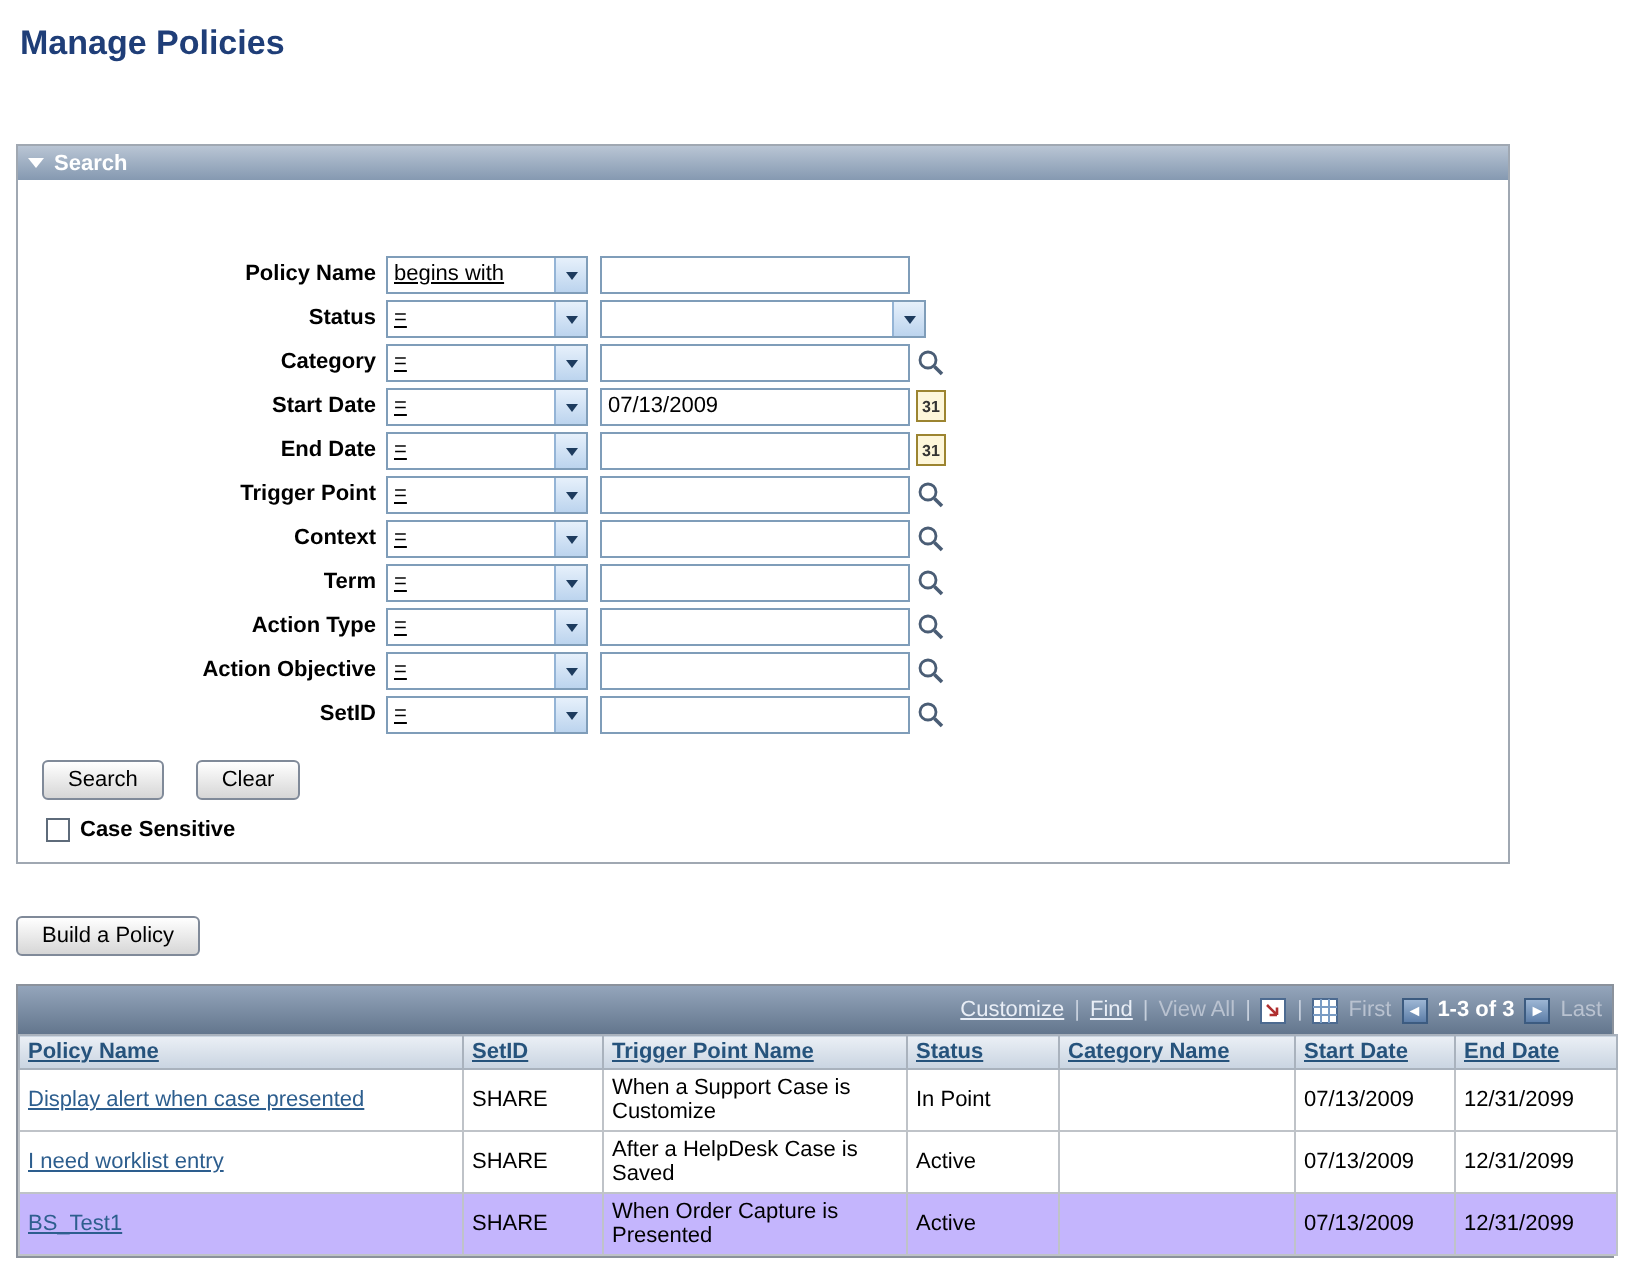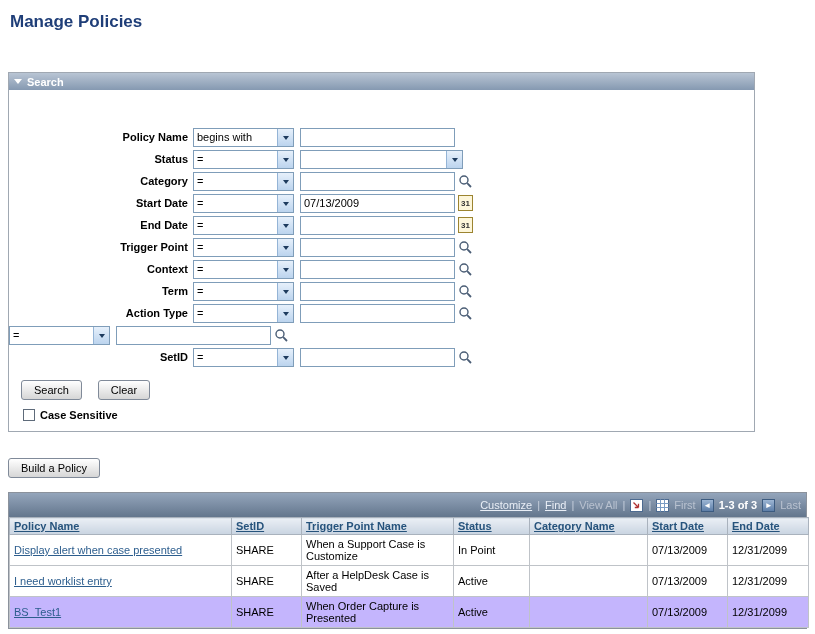--- a/index.html
+++ b/index.html
@@ -25,21 +25,21 @@
     width:0; height:0; border-left:4px solid transparent; border-right:4px solid transparent;
     border-top:5px solid #ffffff;
   }
   .search-form { padding:36px 0 10px 0; }
   .form-row { display:flex; align-items:center; height:22px; }
   .form-label { width:184px; text-align:right; font-weight:bold; padding-right:5px; white-space:nowrap; }
   .combo {
     height:19px; border:1px solid #7f9db9; background:#fff;
     display:flex; align-items:stretch; cursor:pointer;
   }
-  .op-combo { width:101px; }
+  .op-combo { width:101px;text-decoration:underline; }
   .status-combo { width:163px; }
   .combo-txt { flex:1; padding:2px 2px 0 3px; white-space:nowrap; overflow:hidden; }
   .combo-btn {
     width:16px; background:linear-gradient(#e6f0fb,#bcd4ee); border-left:1px solid #94b4d6;
     display:flex; align-items:center; justify-content:center;
   }
   .combo-btn::after {
     content:""; width:0; height:0;
     border:3px solid transparent; border-top:4px solid #1d3b5e; margin-top:4px;
   }
@@ -236,20 +236,21 @@
           <span class="lookup-btn">
             <svg width="14" height="14" viewBox="0 0 14 14">
                 <circle cx="6" cy="6" r="4" fill="none" stroke="#4a5d75" stroke-width="1.4"></circle>
                 <line x1="9.2" y1="9.2" x2="13" y2="13" stroke="#4a5d75" stroke-width="1.8"></line>
               </svg>
           </span>
         </div>
       </div>
 
       <div class="form-row">
+        <span class="form-label">Action Objective</span>
         <div class="combo op-combo">
           <span class="combo-txt">=</span>
           <span class="combo-btn"></span>
         </div>
         <div class="field-cell">
           <input class="text-input" value="" style="">
           <span class="lookup-btn">
             <svg width="14" height="14" viewBox="0 0 14 14">
                 <circle cx="6" cy="6" r="4" fill="none" stroke="#4a5d75" stroke-width="1.4"></circle>
                 <line x1="9.2" y1="9.2" x2="13" y2="13" stroke="#4a5d75" stroke-width="1.8"></line>

